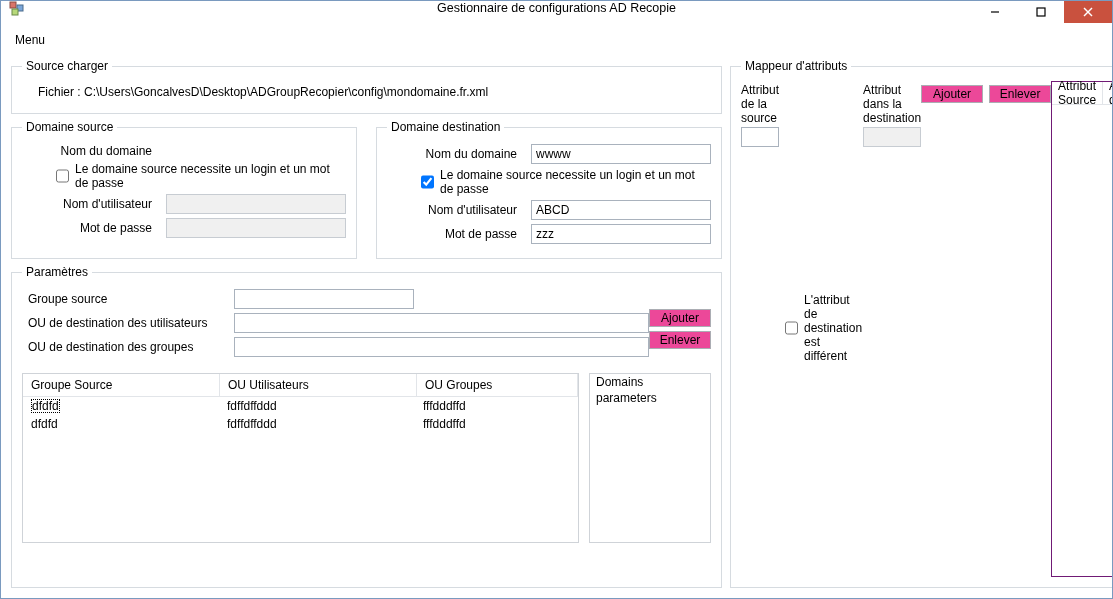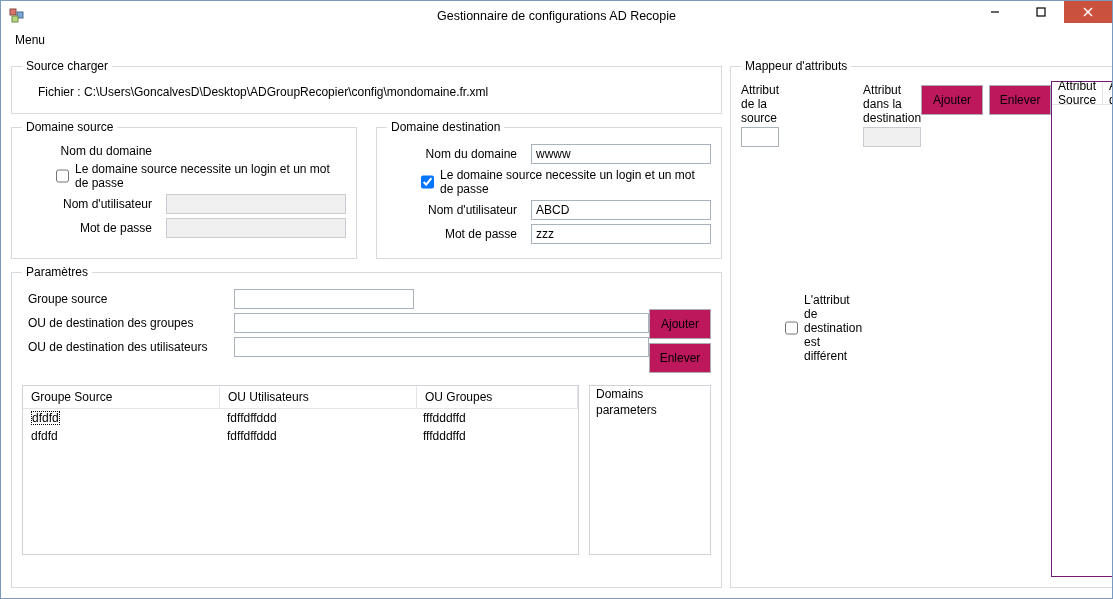--- a/index.html
+++ b/index.html
@@ -17,21 +17,21 @@
     border: 1px solid #7a9abf;
     display: flex;
     flex-direction: column;
     background: #fff;
     position: relative;
   }
   .titlebar {
     height: 30px;
     background: #fff;
     display: flex;
-    align-items: center;
+    align-items: flex-start;
     position: relative;
     padding-left: 8px;
   }
   .titlebar .app-icon {
     width: 16px;
     height: 16px;
     margin-right: 6px;
     display: flex;
     align-items: center;
     justify-content: center;
@@ -146,22 +146,22 @@
     align-items: center;
     gap: 6px;
     margin: 4px 0 4px 34px;
   }
   input[type="checkbox"] {
     width: 14px; height: 14px;
     margin: 0;
   }
   .btn {
     border: 1px solid #abadb3;
-    background: #be185d;
-    height: 30px;
+    background: #ec4899;
+    height: 18px;
     min-width: 62px;
     font-family: inherit;
     font-size: 12px;
     padding: 0 8px;
   }
   .params .form-row .lbl {
     width: 200px;
     text-align: left;
     padding-left: 6px;
     padding-right: 0;
@@ -358,25 +358,25 @@
       <fieldset class="group params" style="flex:1">
         <legend>Paramètres</legend>
 
         <div class="params-top">
           <div class="fields">
             <div class="form-row">
               <span class="lbl">Groupe source</span>
               <input type="text" style="width: 180px; flex: 0 0 auto;" value="">
             </div>
             <div class="form-row">
-              <span class="lbl">OU de destination des groupes</span>
+              <span class="lbl">OU de destination des utilisateurs</span>
               <input type="text" value="" style="">
             </div>
             <div class="form-row">
-              <span class="lbl">OU de destination des utilisateurs</span>
+              <span class="lbl">OU de destination des groupes</span>
               <input type="text" value="" style="">
             </div>
           </div>
           <div class="br-buttons" style="justify-content:flex-end; margin-top:24px;">
             <button class="btn">Ajouter</button>
             <button class="btn">Enlever</button>
           </div>
         </div>
 
         <div class="tables-row">

